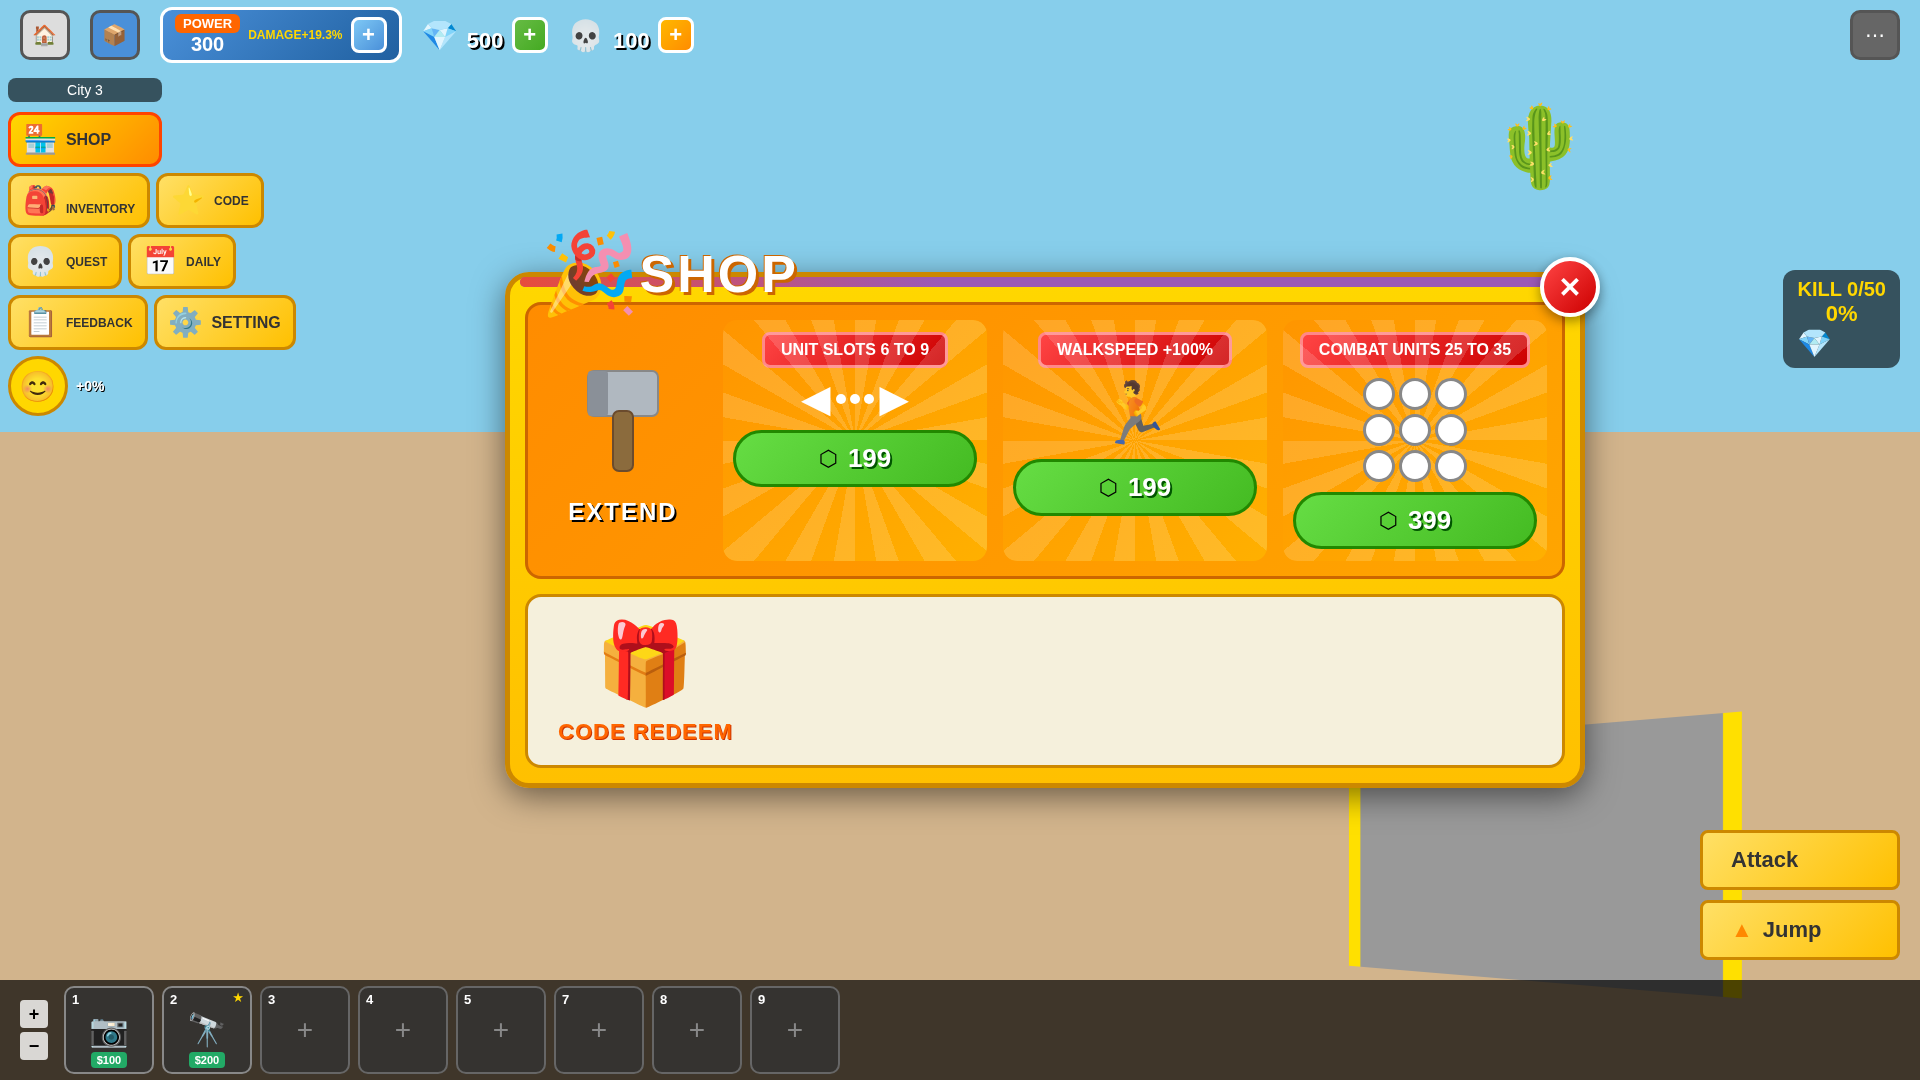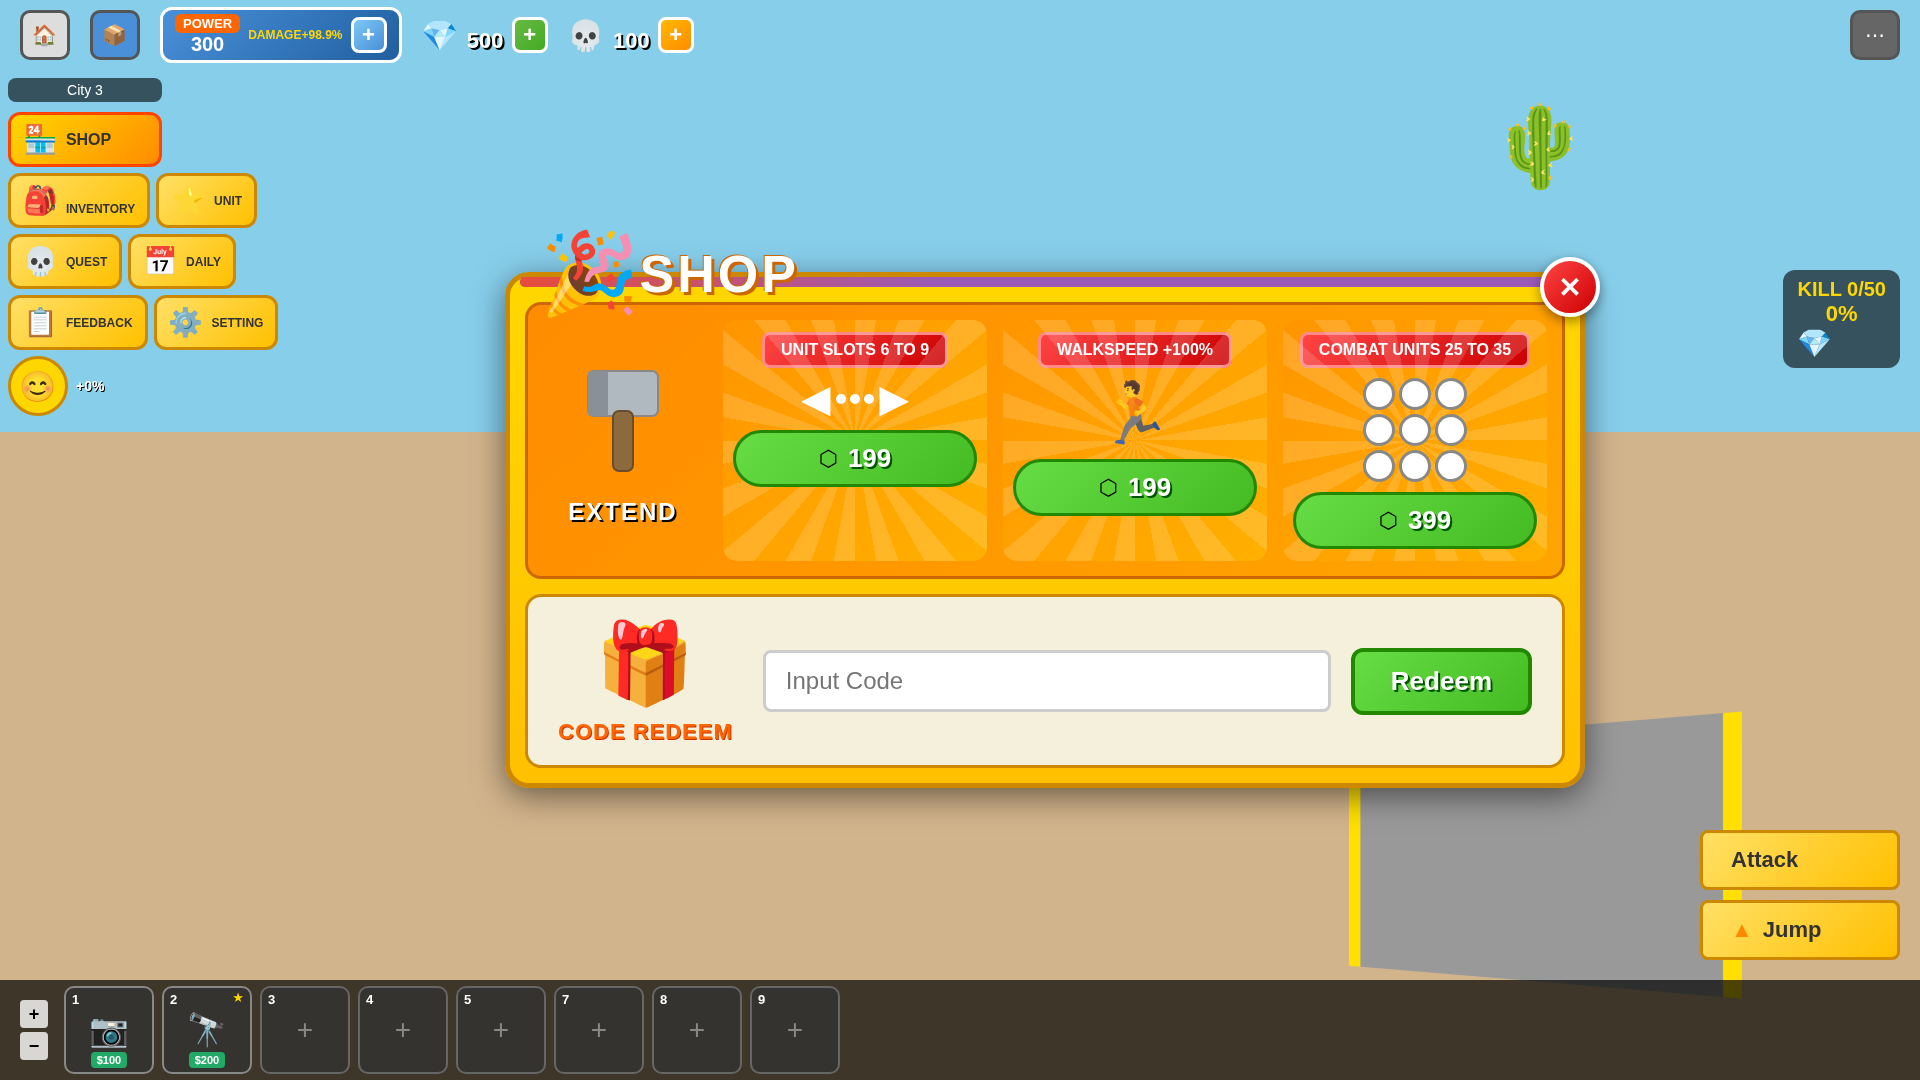--- a/index.html
+++ b/index.html
@@ -578,21 +578,21 @@
 
 <div class="top-hud">
   <div class="hud-btn">🏠</div>
   <div class="hud-btn" style="background:#4A90D9;color:white;">📦</div>
 
   <div class="power-bar">
     <div style="display:flex;flex-direction:column;align-items:center;">
       <div class="power-label">POWER</div>
       <div style="color:white;font-size:20px;font-weight:900;">300</div>
     </div>
-    <div style="color:#FFD700;font-size:12px;">DAMAGE+98.9%</div>
+    <div style="color:#FFD700;font-size:12px;">DAMAGE+19.3%</div>
     <div class="add-btn">+</div>
   </div>
 
   <div style="display:flex;align-items:center;gap:8px;">
     <div style="font-size:30px;">💎</div>
     <div class="resource-value">500</div>
     <div class="add-btn" style="background:linear-gradient(135deg,#66BB44,#44AA22);">+</div>
   </div>
 
   <div style="display:flex;align-items:center;gap:8px;">
@@ -614,21 +614,21 @@
     <span>SHOP</span>
   </div>
 
   <div style="display:flex;gap:6px;">
     <div class="sidebar-btn" style="flex:1;">
       <span class="sidebar-icon">🎒</span>
       <span style="font-size:12px;margin-top:16px;">INVENTORY</span>
     </div>
     <div class="sidebar-btn" style="flex:1;">
       <span class="sidebar-icon">⭐</span>
-      <span style="font-size:12px;">UNIT</span>
+      <span style="font-size:12px;">CODE</span>
     </div>
   </div>
 
   <div style="display:flex;gap:6px;">
     <div class="sidebar-btn" style="flex:1;">
       <span class="sidebar-icon">💀</span>
       <span style="font-size:12px;">QUEST</span>
     </div>
     <div class="sidebar-btn" style="flex:1;">
       <span class="sidebar-icon">📅</span>
@@ -636,21 +636,21 @@
     </div>
   </div>
 
   <div style="display:flex;gap:6px;">
     <div class="sidebar-btn" style="flex:1;">
       <span class="sidebar-icon">📋</span>
       <span style="font-size:12px;">FEEDBACK</span>
     </div>
     <div class="sidebar-btn" style="flex:1;">
       <span class="sidebar-icon">⚙️</span>
-      <span style="font-size:12px;">SETTING</span>
+      <span style="font-size:16px;">SETTING</span>
     </div>
   </div>
 
   <div style="margin-top:auto;display:flex;align-items:center;gap:8px;">
     <div style="width:60px;height:60px;background:#FFD700;border-radius:50%;border:3px solid #CC8800;display:flex;align-items:center;justify-content:center;font-size:30px;cursor:pointer;">😊</div>
     <div style="color:white;font-size:14px;font-weight:900;text-shadow:1px 1px 0 #000;">+0%</div>
   </div>
 </div>
 
 <div class="modal-overlay">
@@ -739,26 +739,20 @@
 
         </div>
       </div>
 
       <div class="redeem-section">
         <div class="gift-area">
           <div style="font-size:80px;">🎁</div>
           <div class="redeem-label">CODE REDEEM</div>
         </div>
 
-        <div class="code-input-area">
-          <input type="text" class="code-input" placeholder="Input Code" style="">
-          <button class="redeem-btn">
-            <span>Redeem</span>
-          </button>
-        </div>
       </div>
 
     </div>
 
 
   </div>
 </div>
 
 <div class="kill-counter" style="position:absolute;right:20px;top:270px;z-index:10;">
   <div class="kill-text">KILL 0/50</div>

